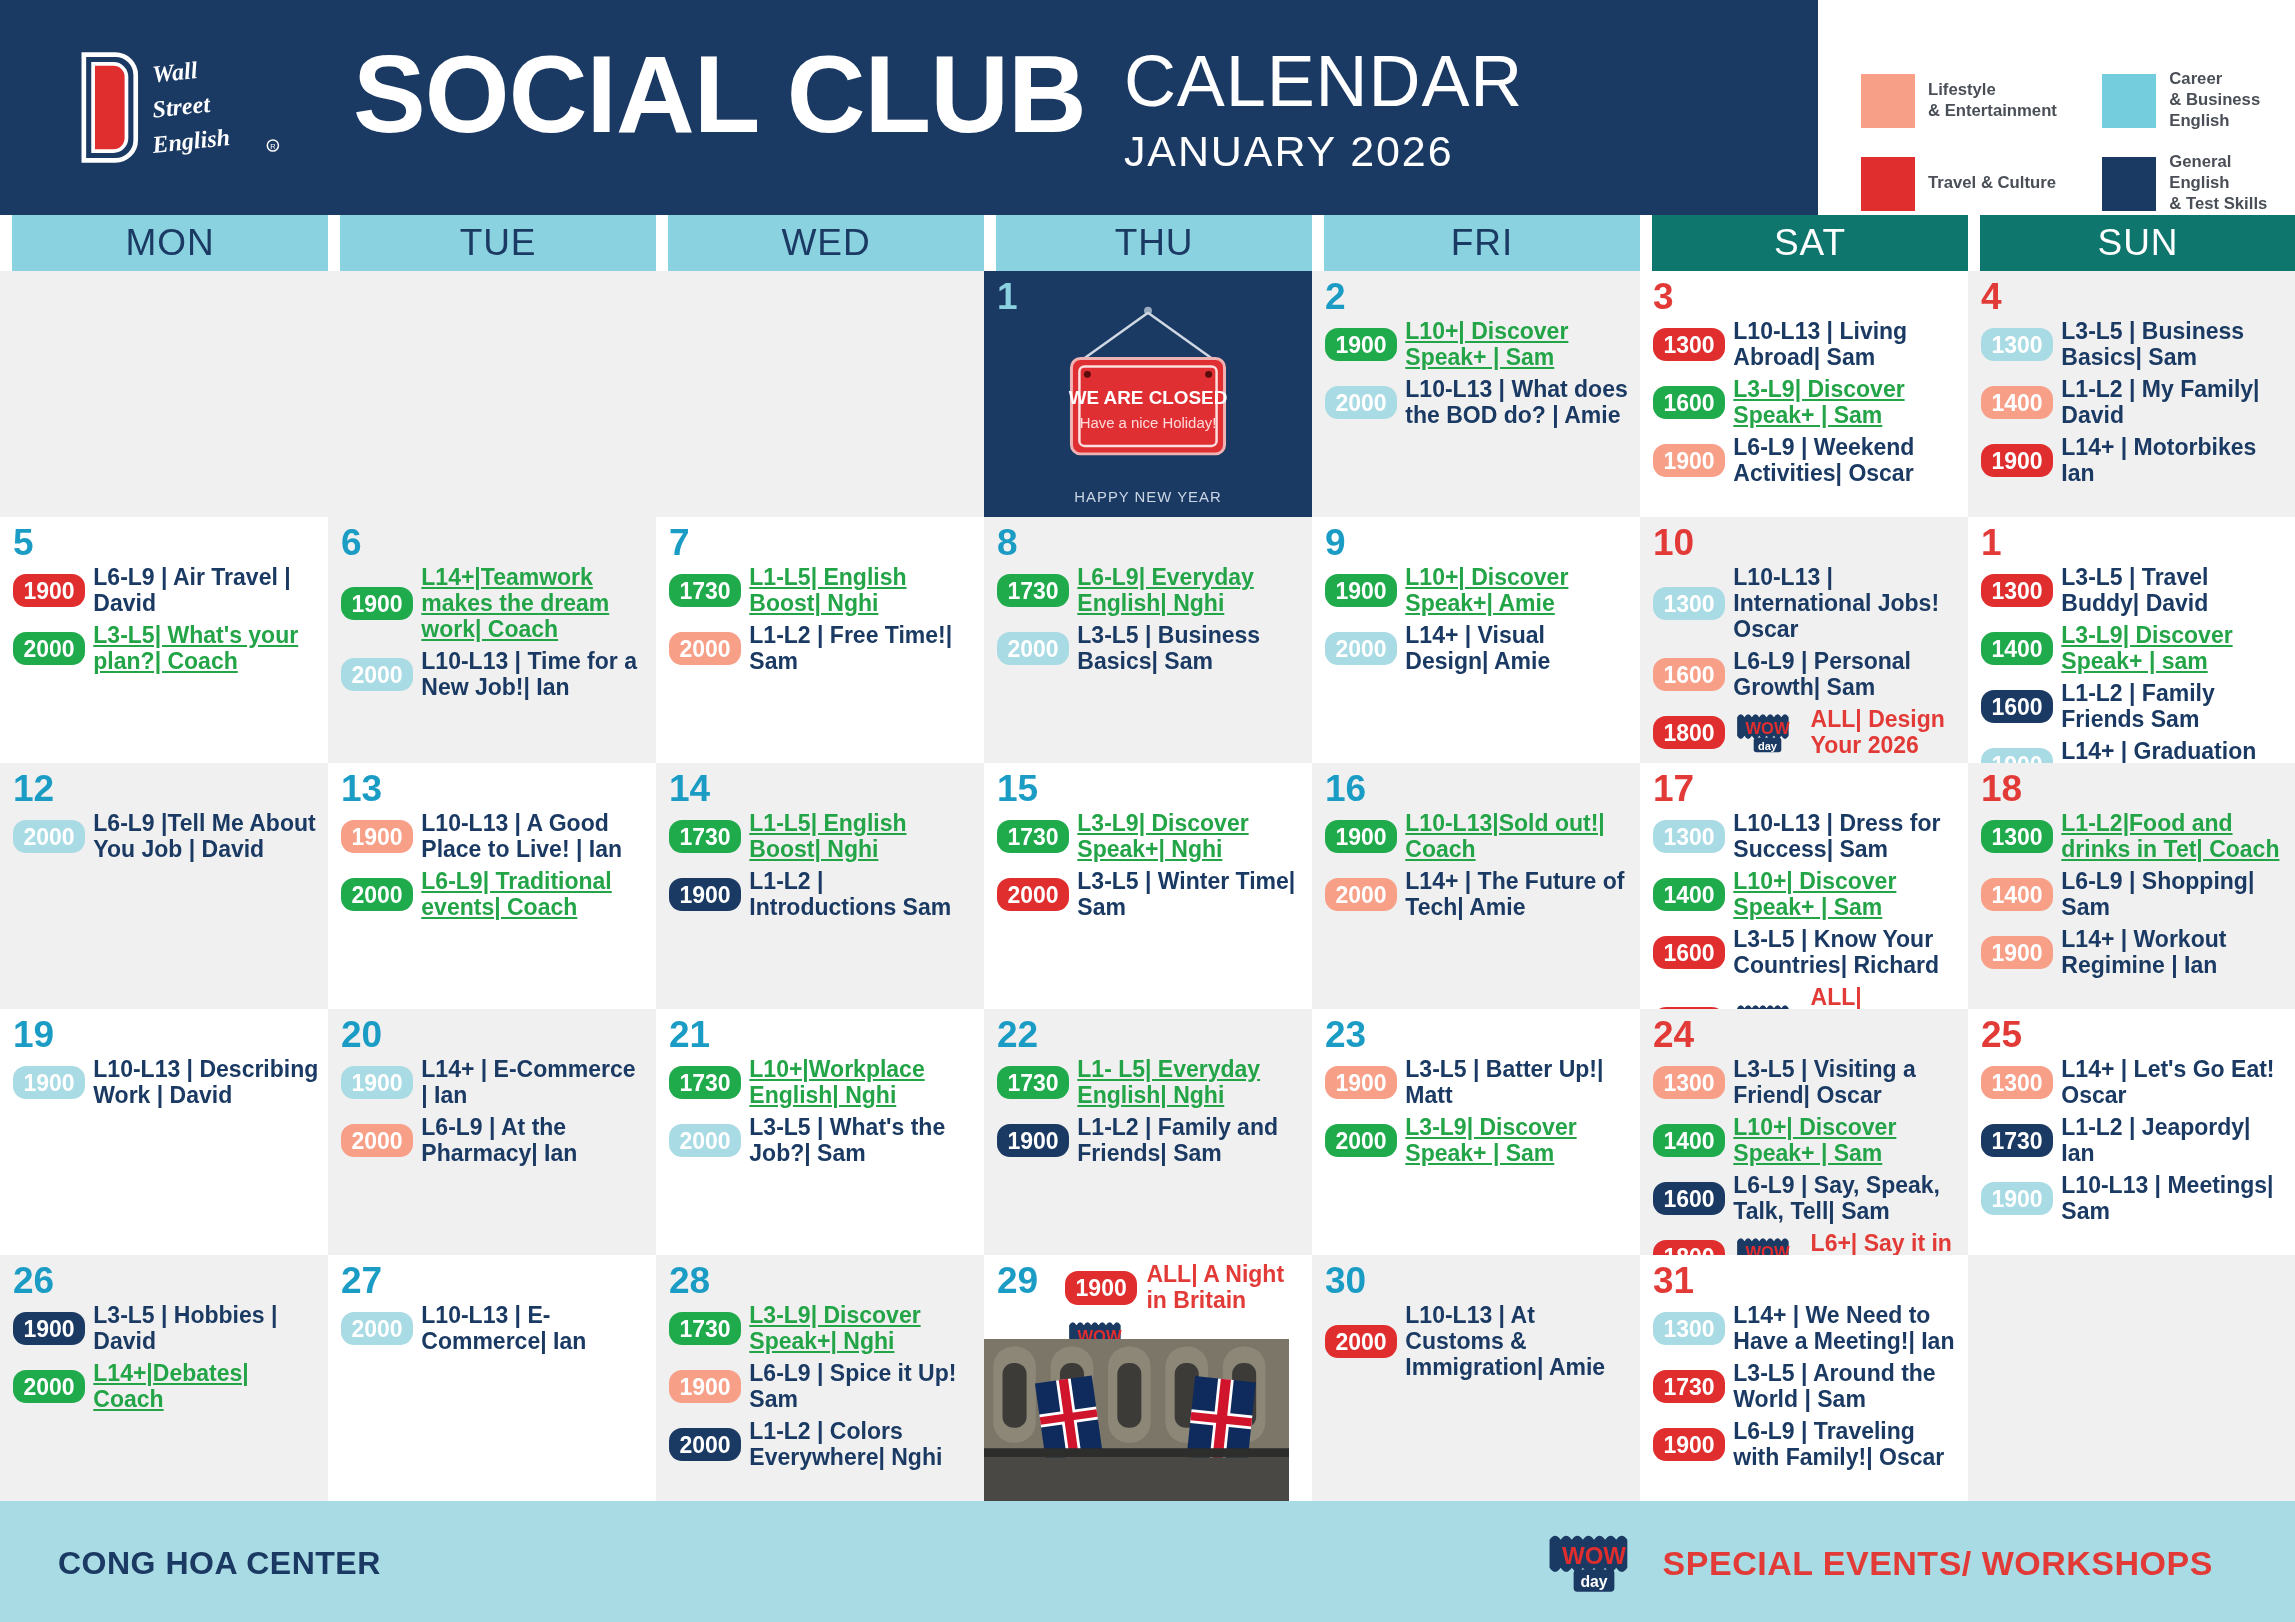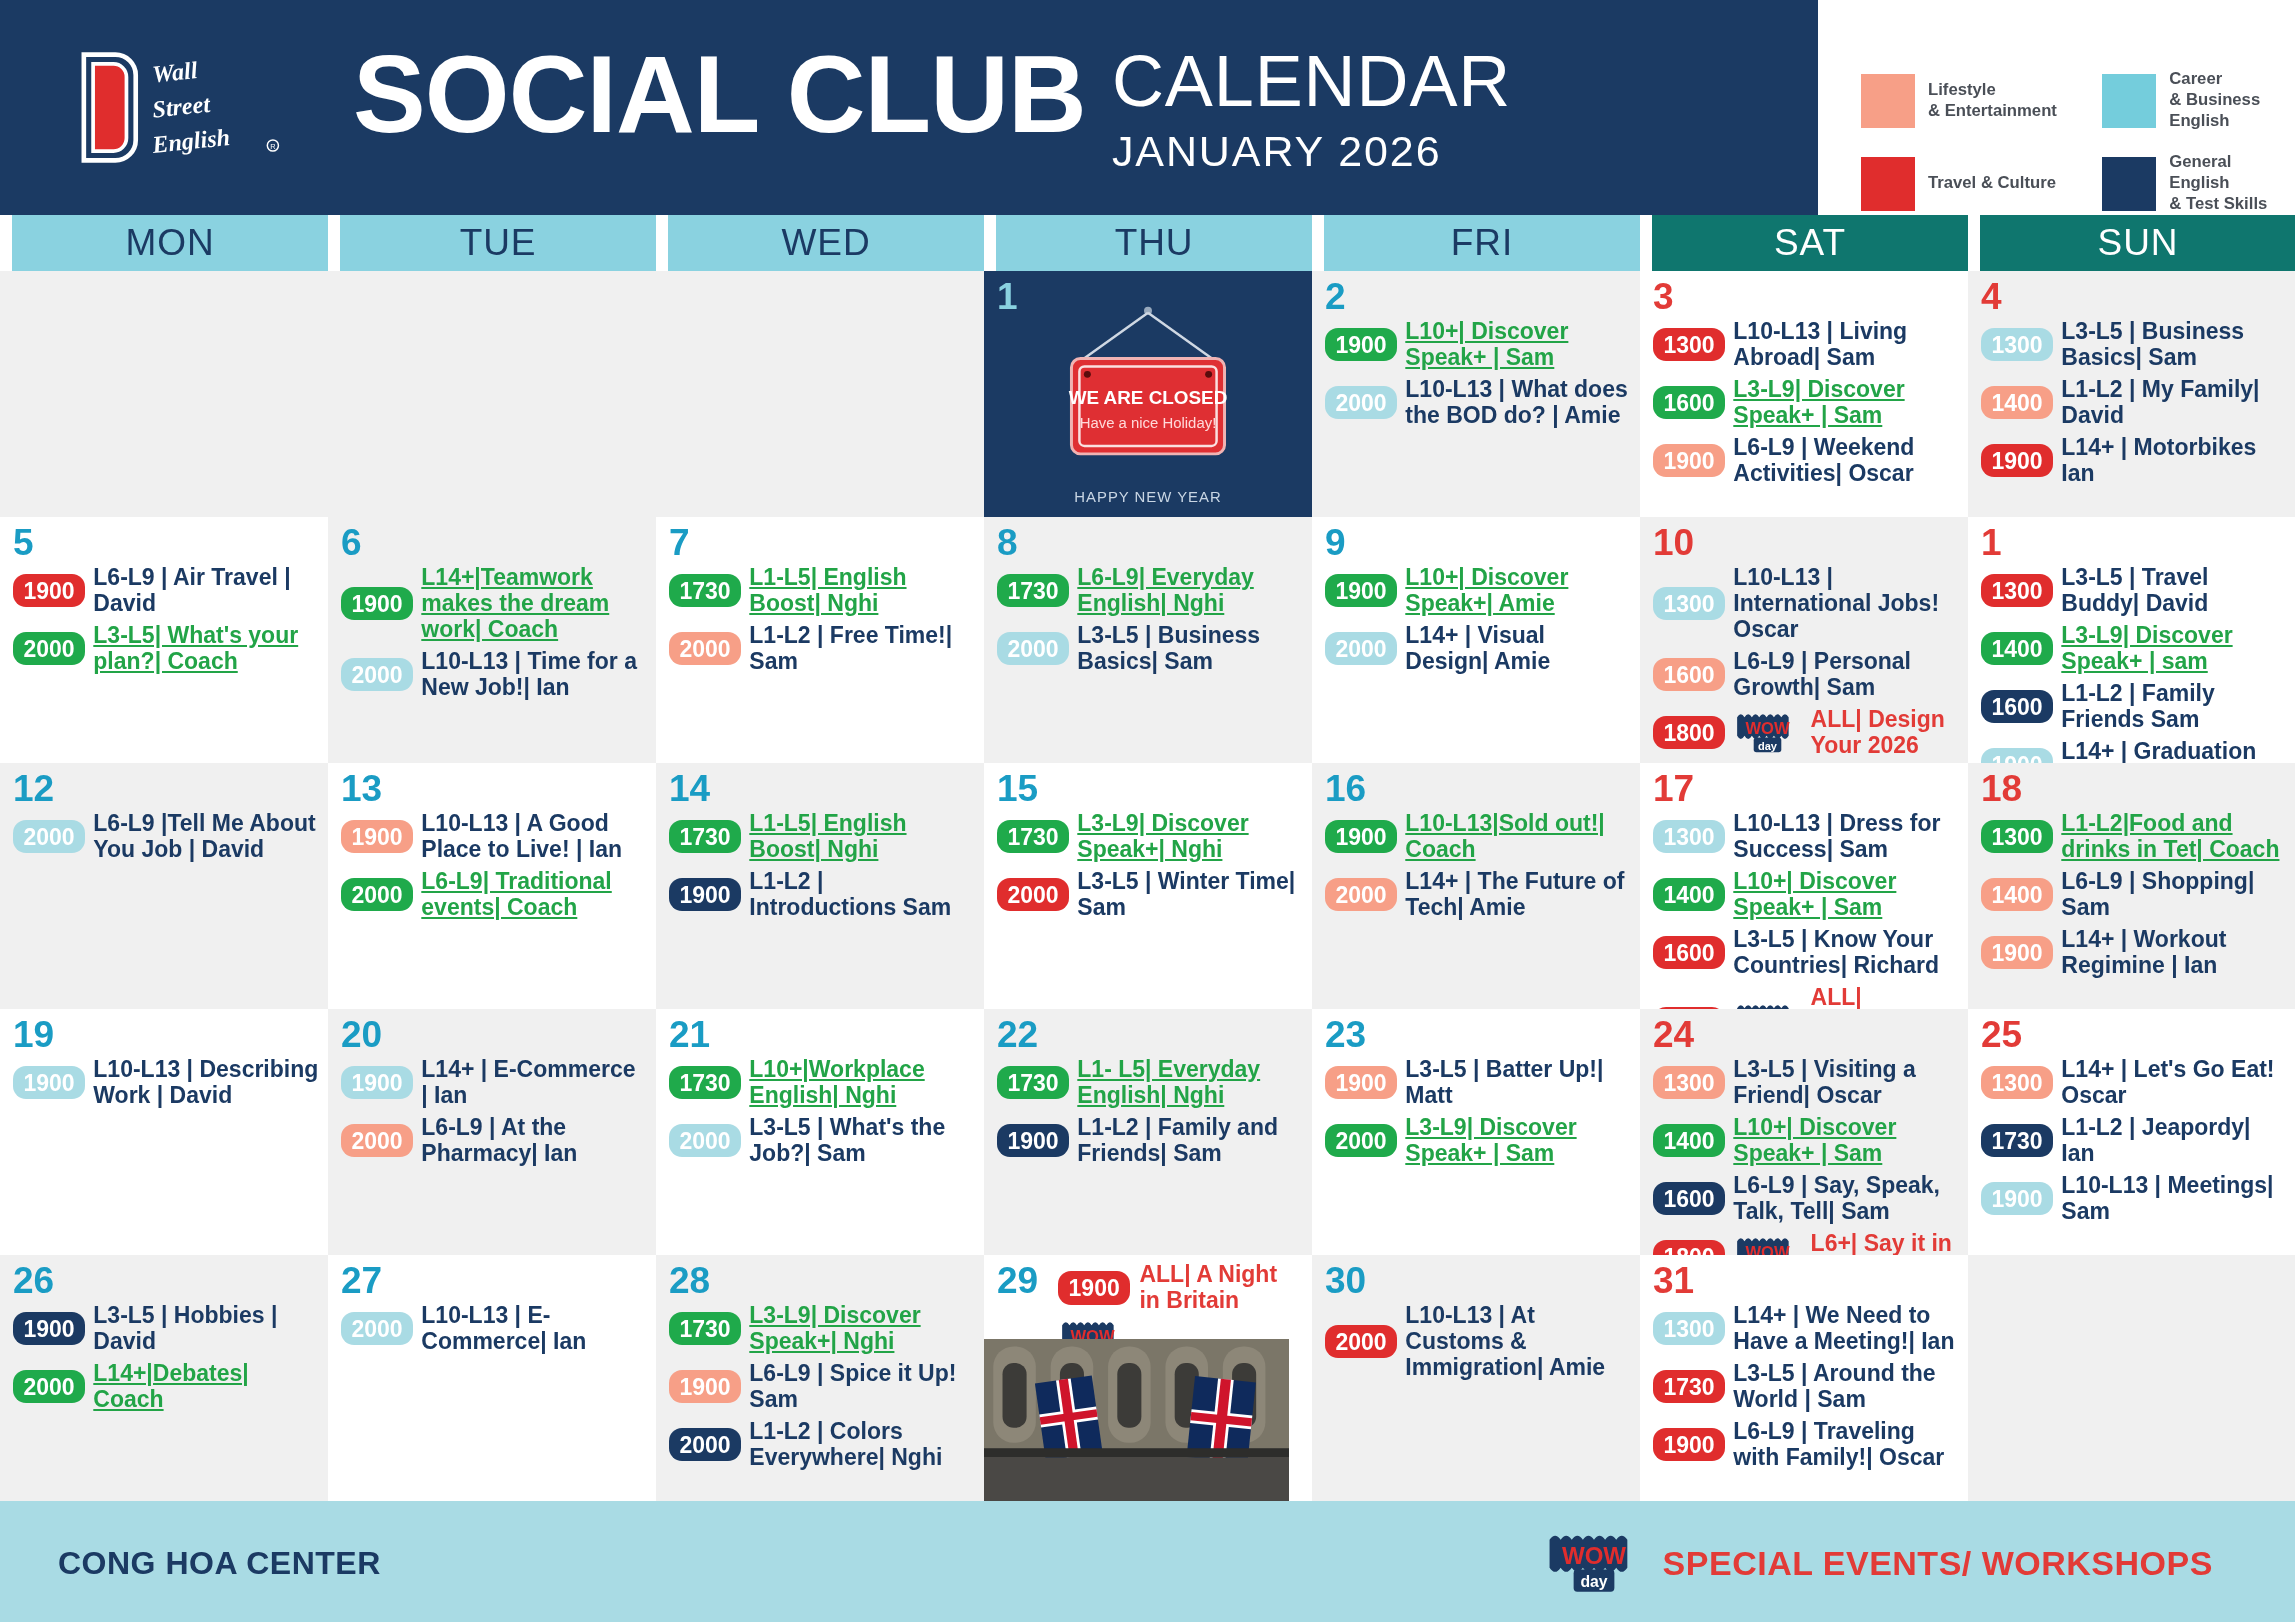--- a/index.html
+++ b/index.html
@@ -18,21 +18,21 @@
     padding-left: 65px; position:relative;
   }
   .logo { width: 223px; height: 139px; position:relative; flex:0 0 223px; }
   .logo svg { width:100%; height:100%; display:block; }
 
   .title-wrap { display:flex; align-items:flex-start; margin-left: 65px; }
   .title-main {
     color:#ffffff; font-size: 109px; font-weight: 800; letter-spacing: -0.9px;
     line-height: 1.0; white-space: nowrap; font-family:"Liberation Sans", sans-serif;
   }
-  .title-right { margin-left: 26px; padding-top: 5.6px; }
+  .title-right { margin-left: 38px; padding-top: 5.6px; }
   .title-cal {
     color:#ffffff; font-size: 72px; font-weight: 300; letter-spacing: 0.9px;
     line-height: 1.0; white-space:nowrap;
   }
   .title-month {
     color:#ffffff; font-size: 43px; font-weight: 300; letter-spacing: 1.9px;
     line-height: 1.1; margin-top: 11px; white-space:nowrap;
   }
   .header-right {
     flex: 1 1 auto; background:#ffffff; display:flex; align-items:flex-end;
@@ -619,21 +619,21 @@
             <div class="badge b-lightred">1900</div>
             <div class="ev-text ">L6-L9 | Spice it Up! Sam</div>
           </div>
           <div class="event">
             <div class="badge b-navy">2000</div>
             <div class="ev-text ">L1-L2 | Colors Everywhere| Nghi</div>
           </div>
         </div>
       </div>
       <div class="cell white">
-        <div style="display: flex; align-items: flex-start; gap: 20px;">
+        <div style="display: flex; align-items: flex-start; gap: 27px;">
           <div class="daynum blue">29</div>
           <div style="display: flex; flex-direction: column; gap: 3.7px;">
             <div style="display: flex; align-items: center; gap: 9.3px;">
               <div class="badge b-red">1900</div>
               <div class="ev-text red">ALL| A Night in Britain</div>
             </div>
             <div class="wow">
               <svg viewBox="0 0 74 50" xmlns="http://www.w3.org/2000/svg">
     <path d="M4 8 q4 -7 8 0 q4 -7 8 0 q4 -7 8 0 q4 -7 8 0 q4 -7 8 0 q4 -7 8 0 q4 -7 8 0
              v20 q-4 7 -8 0 q-4 7 -8 0 q-4 7 -8 0 q-4 7 -8 0 q-4 7 -8 0 q-4 7 -8 0 q-4 7 -8 0 z" fill="#1b3a63"></path>

